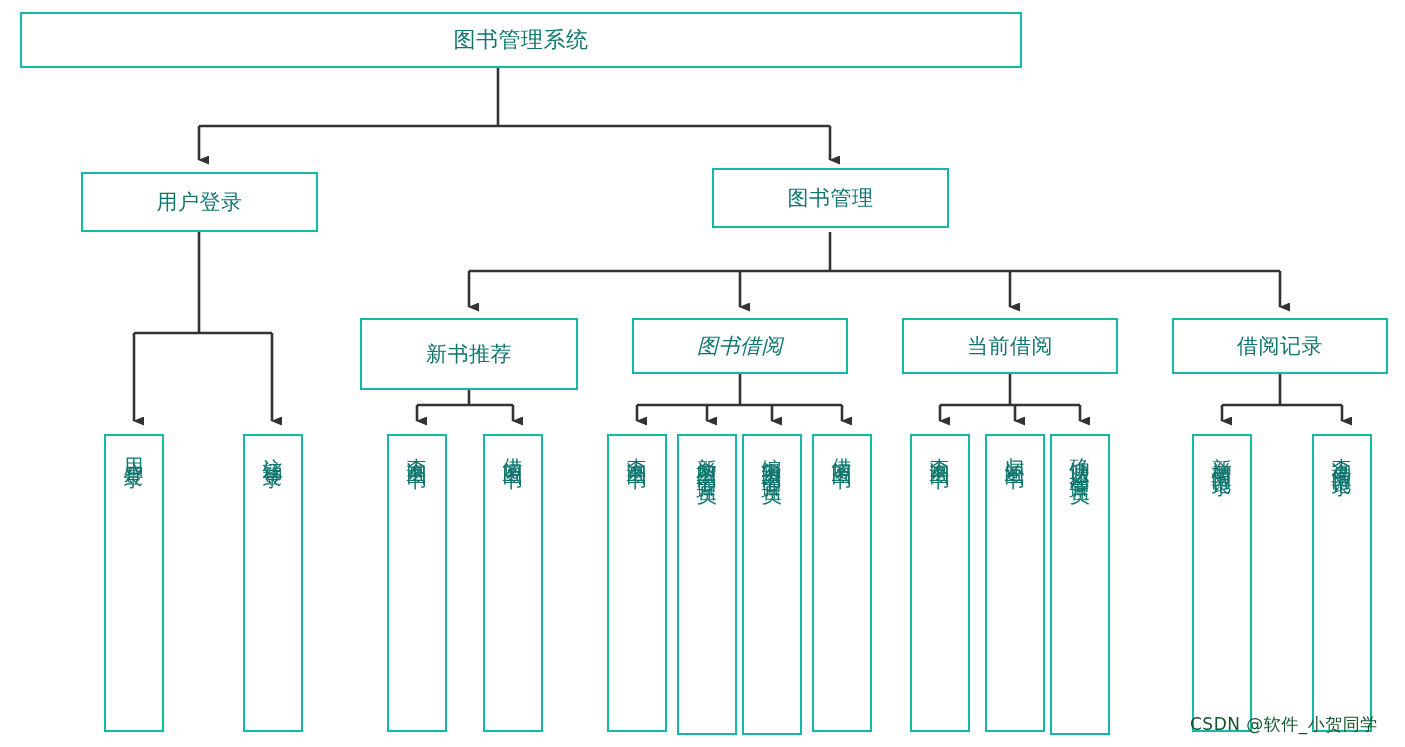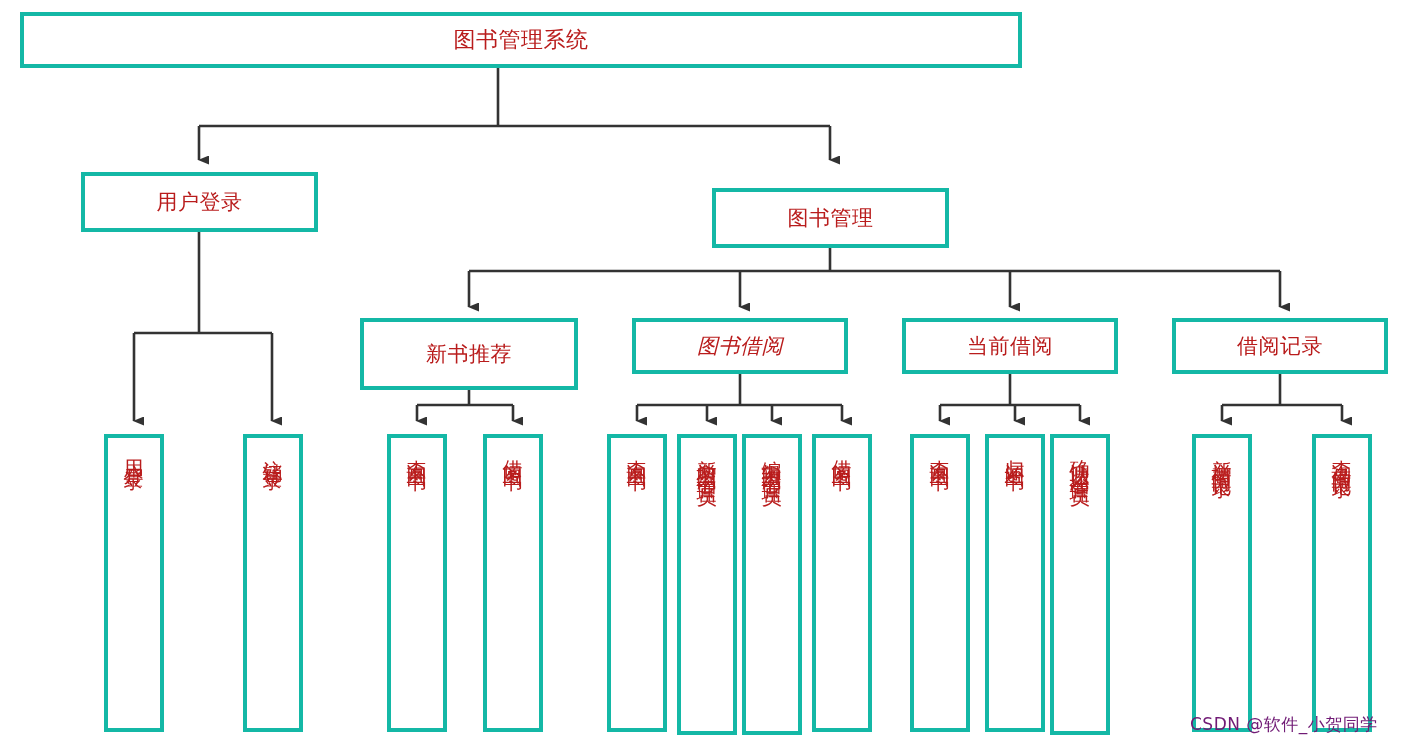--- a/index.html
+++ b/index.html
@@ -23,25 +23,25 @@
     position: absolute;
     left: 0; top: 0;
     width: 1405px;
     height: 747px;
     pointer-events: none;
   }
   .node {
     position: absolute;
     box-sizing: border-box;
     background: #ffffff;
-    border: 4px solid #14b8a6;
+    border: 2px solid #14b8a6;
     display: flex;
     align-items: center;
     justify-content: center;
-    color: #b91c1c;
+    color: #0f766e;
     overflow: hidden;
   }
   .node .label {
     display: block;
     text-align: center;
     line-height: 1.16;
     white-space: pre;
   }
   .node.horiz .label {
     font-size: 21px;
@@ -59,21 +59,21 @@
   .node.vert .label {
     writing-mode: vertical-rl;
     text-orientation: upright;
     font-size: 20px;
     line-height: 1.0;
     letter-spacing: 4px;
     white-space: pre;
   }
   .watermark {
     position: absolute;
-    color: #701a75;
+    color: #14532d;
     font-size: 17px;
     letter-spacing: 0.5px;
     white-space: nowrap;
     user-select: none;
   }
 </style>
 </head>
 <body>
 
 <div id="diagram-root">
@@ -128,21 +128,21 @@
     </g>
   </svg>
 
   <div class="node root horiz" style="left:20px; top:12px; width:1002px; height:56px;">
     <span class="label">图书管理系统</span>
   </div>
 
   <div class="node horiz" style="left:81px; top:172px; width:237px; height:60px;">
     <span class="label">用户登录</span>
   </div>
-  <div class="node horiz" style="left:712px; top:188px; width:237px; height:60px;">
+  <div class="node horiz" style="left:712px; top:168px; width:237px; height:60px;">
     <span class="label">图书管理</span>
   </div>
 
   <div class="node horiz" style="left:360px; top:318px; width:218px; height:72px;">
     <span class="label">新书推荐</span>
   </div>
   <div class="node horiz" style="left:632px; top:318px; width:216px; height:56px;font-style:italic;">
     <span class="label">图书借阅</span>
   </div>
   <div class="node horiz" style="left:902px; top:318px; width:216px; height:56px;">

